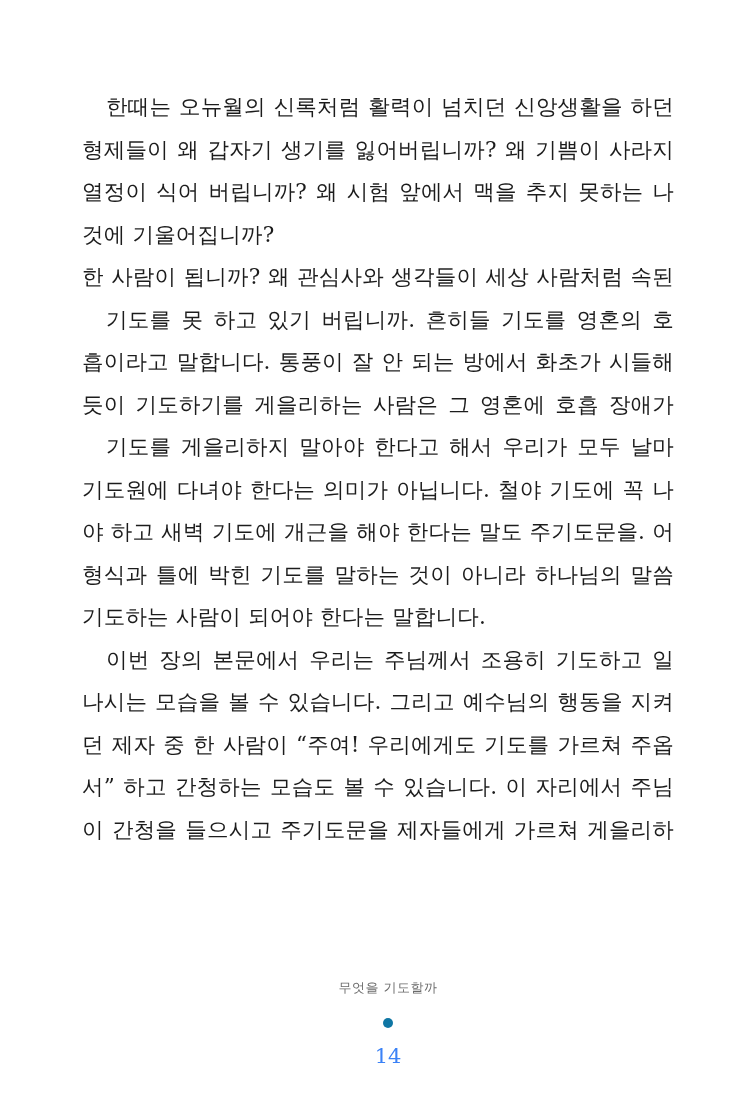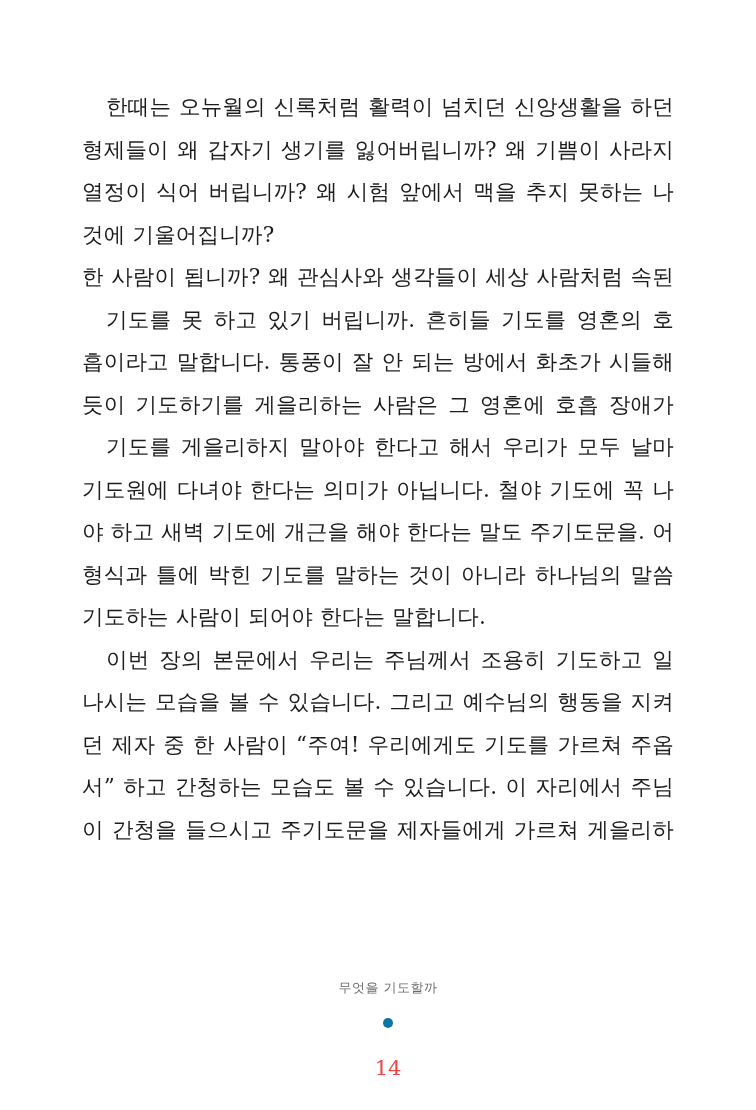--- a/index.html
+++ b/index.html
@@ -59,22 +59,22 @@
   .ornament-dot {
     width: 10px;
     height: 10px;
     border-radius: 50%;
     margin-top: 22px;
     background: #0f76a4;
   }
   .page-number {
     font-family: "DejaVu Serif", "Liberation Serif", serif;
     font-size: 21px;
-    color: #ef4444;
-    margin-top: 28px;
+    color: #3b82f6;
+    margin-top: 16px;
     line-height: 24px;
   }
 </style>
 </head>
 <body>
 
 <div class="page" style="background: rgb(255, 255, 255);">
   <div class="page-body" style="color: rgb(28, 28, 28);">
       <div class="para">
         <div class="line first">한때는 오뉴월의 신록처럼 활력이 넘치던 신앙생활을 하던</div>

